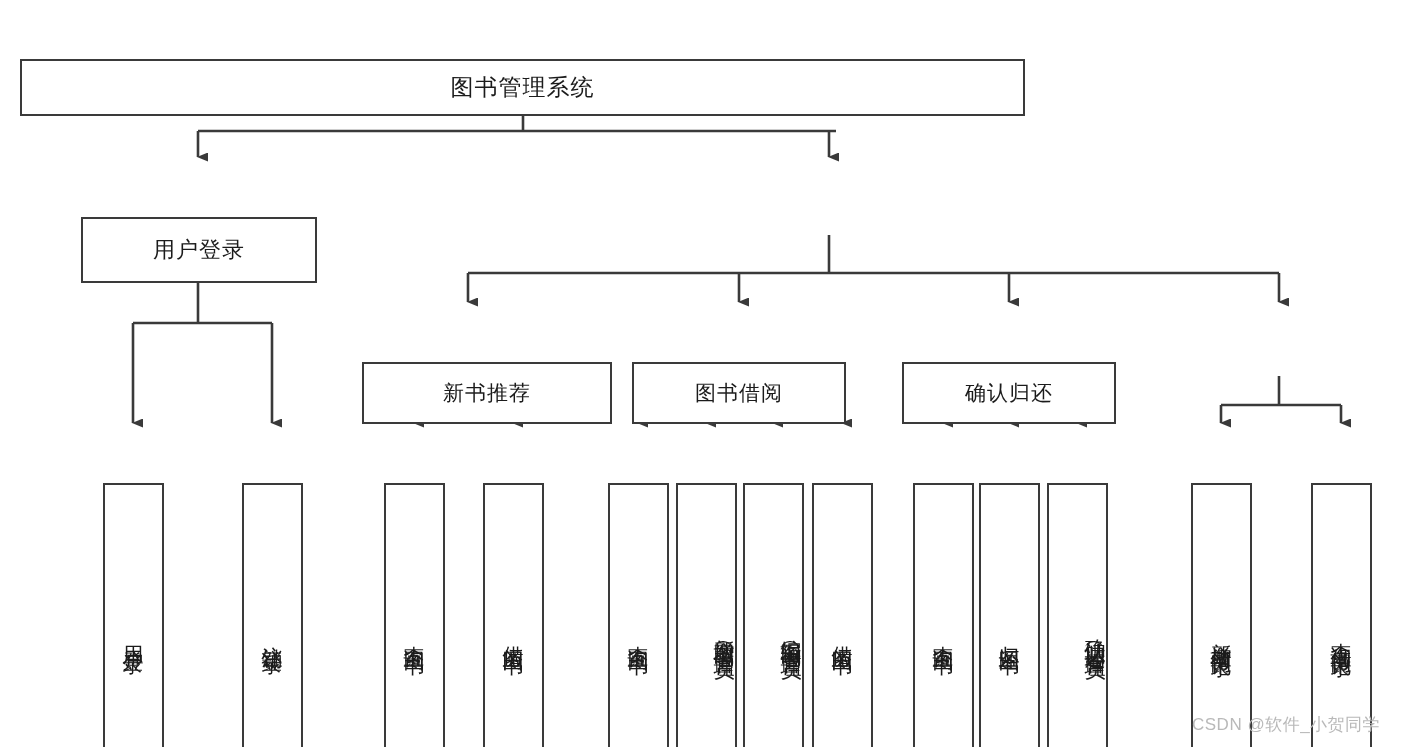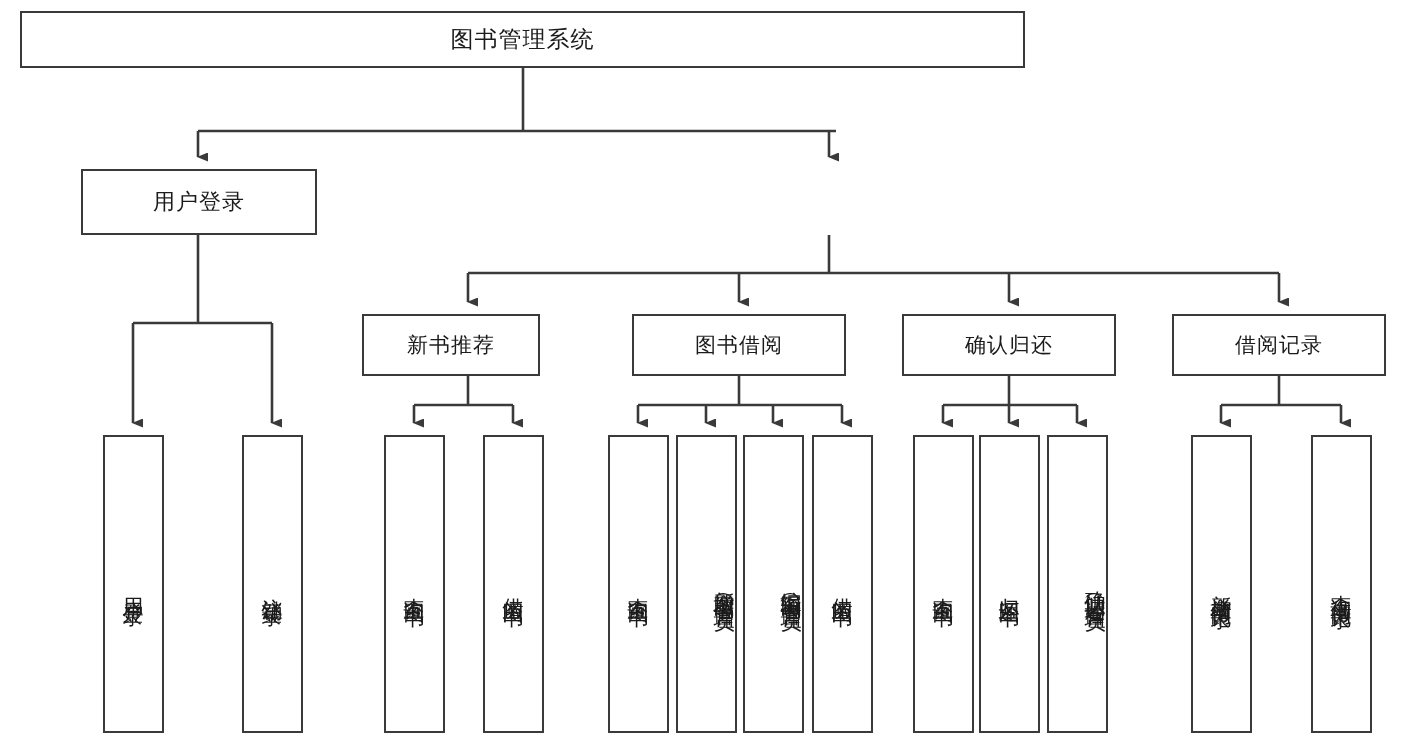--- a/index.html
+++ b/index.html
@@ -21,20 +21,21 @@
   .node{
     position:absolute;
     box-sizing:border-box;
     border:2.5px solid #3a3a3a;
     background:#ffffff;
     display:flex;
     align-items:center;
     justify-content:center;
     color:#1b1b1b;
     text-align:center;
+    margin-top:48px;
   }
   .node-root{
     font-size:23px;
     letter-spacing:1px;
   }
   .node-l2{ font-size:22px; letter-spacing:1px; }
   .node-l3{ font-size:21px; letter-spacing:1px; }
   .node-leaf{
     font-size:21px;
     writing-mode:vertical-rl;
@@ -111,31 +112,28 @@
   </svg>
 
   <div class="node node-root" style="left:20px; top:11px; width:1005px; height:57px;">
     <span>图书管理系统</span>
   </div>
 
   <div class="node node-l2" style="left:81px; top:169px; width:236px; height:66px;">
     <span>用户登录</span>
   </div>
 
-  <div class="node node-l3" style="left:362px; top:314px; width:178px; height:62px;">
+  <div class="node node-l3" style="left:362px; top:314px; width:250px; height:62px;">
     <span>新书推荐</span>
   </div>
   <div class="node node-l3" style="left:632px; top:314px; width:214px; height:62px;">
     <span>图书借阅</span>
   </div>
   <div class="node node-l3" style="left:902px; top:314px; width:214px; height:62px;">
     <span>确认归还</span>
-  </div>
-  <div class="node node-l3" style="left:1172px; top:314px; width:214px; height:62px;">
-    <span>借阅记录</span>
   </div>
 
   <div class="node node-leaf leaf-short" style="left:103px; top:435px; width:61px; height:298px;">
     <span>用户登录</span>
   </div>
   <div class="node node-leaf leaf-short" style="left:242px; top:435px; width:61px; height:298px;">
     <span>注销登录</span>
   </div>
 
   <div class="node node-leaf leaf-short" style="left:384px; top:435px; width:61px; height:298px;">
@@ -168,14 +166,15 @@
     <span>确认归还（管理员）</span>
   </div>
 
   <div class="node node-leaf leaf-short" style="left:1191px; top:435px; width:61px; height:298px;">
     <span>新增借阅记录</span>
   </div>
   <div class="node node-leaf leaf-short" style="left:1311px; top:435px; width:61px; height:298px;">
     <span>查询借阅记录</span>
   </div>
 
+  <div class="watermark" style="left:1192px; top:713px;">CSDN @软件_小贺同学</div>
 
 </div>
 
 </body></html>

